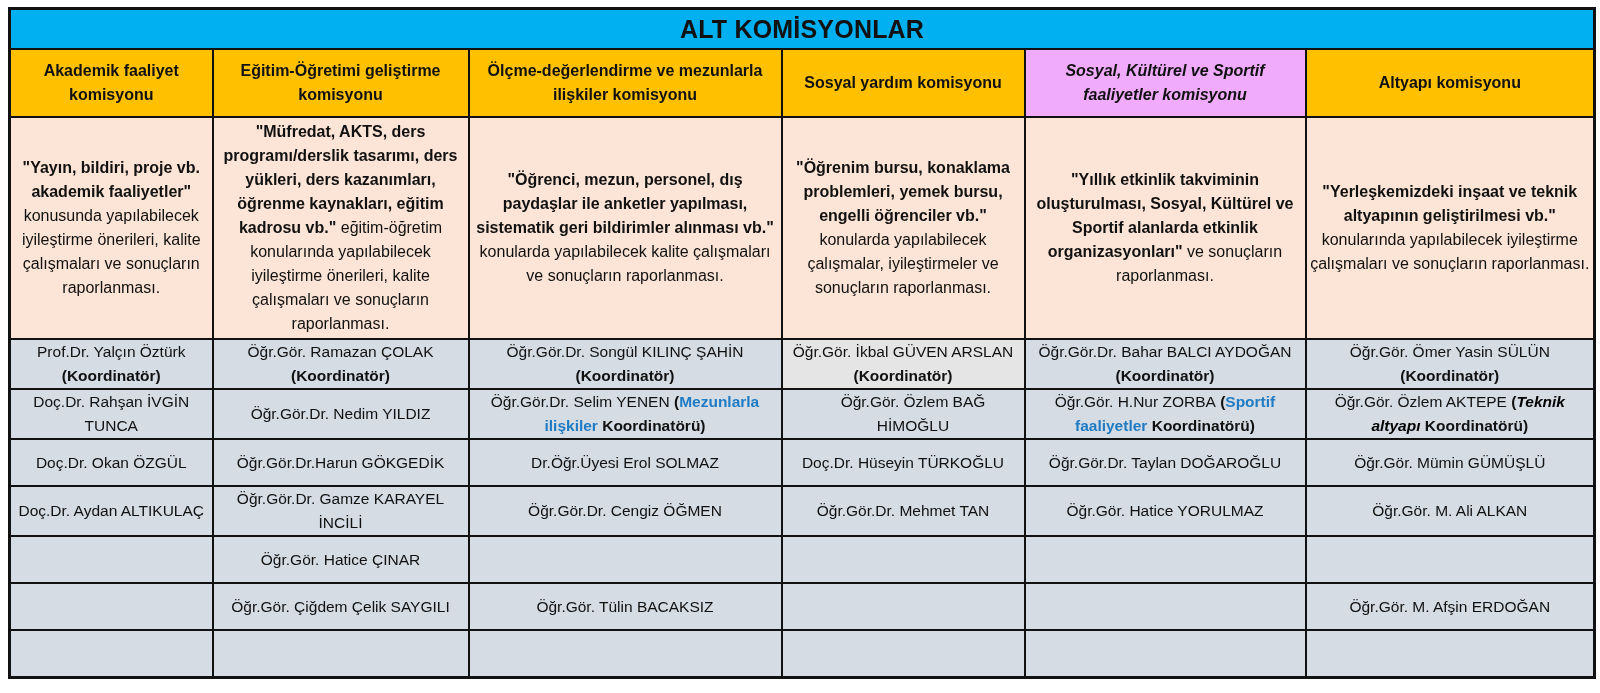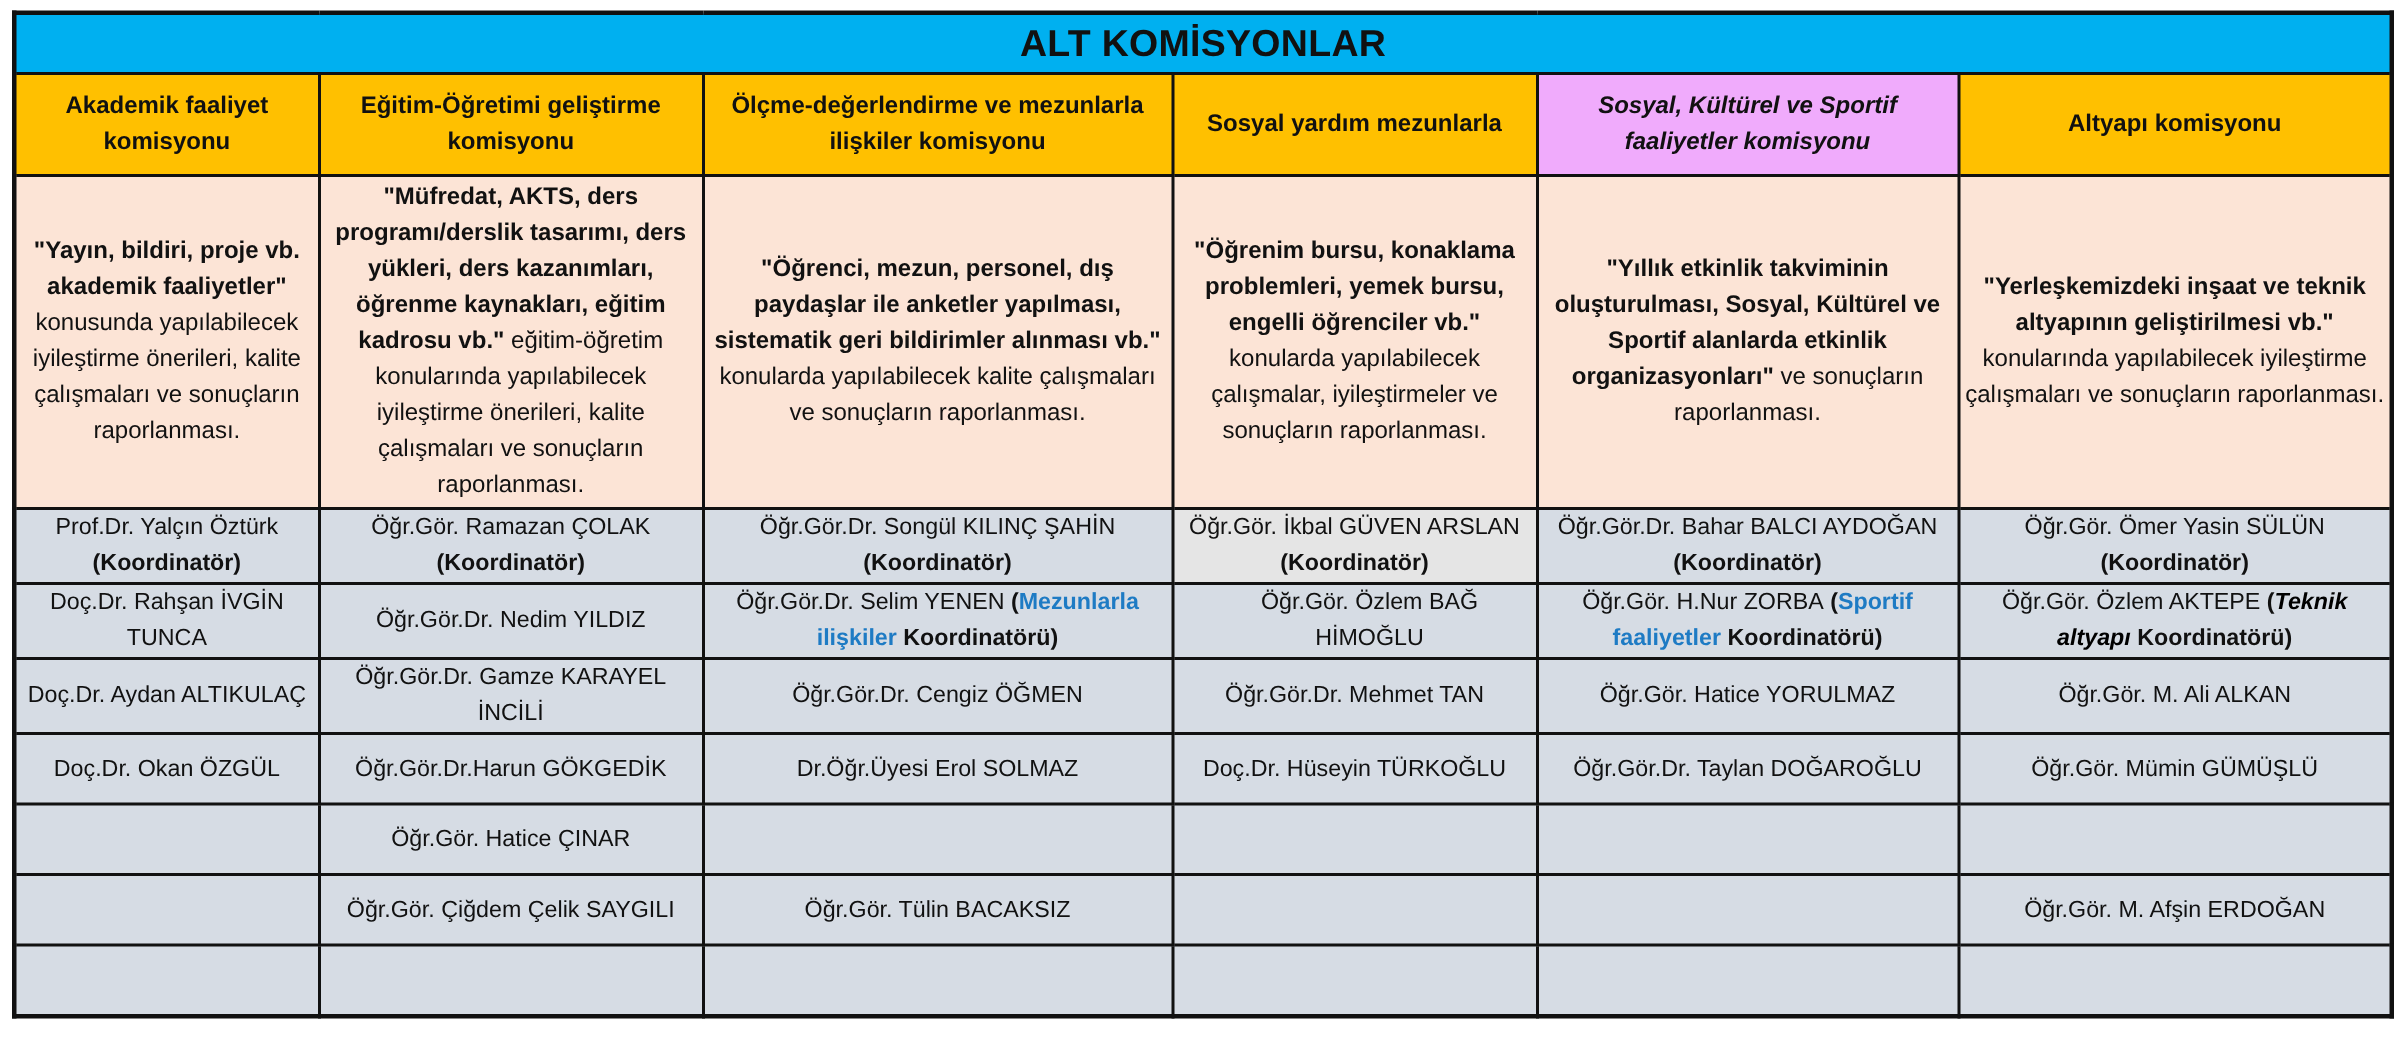--- a/index.html
+++ b/index.html
@@ -41,21 +41,21 @@
 
   <tbody>
       <tr class="title-row">
     <th colspan="6" style="background: rgb(0, 176, 240);">ALT KOMİSYONLAR</th>
   </tr>
 
   <tr class="head-row">
     <th style="background: rgb(255, 192, 0);">Akademik faaliyet komisyonu</th>
     <th style="background: rgb(255, 192, 0);">Eğitim-Öğretimi geliştirme komisyonu</th>
     <th style="background: rgb(255, 192, 0);">Ölçme-değerlendirme ve mezunlarla ilişkiler komisyonu</th>
-    <th style="background: rgb(255, 192, 0);">Sosyal yardım mezunlarla</th>
+    <th style="background: rgb(255, 192, 0);">Sosyal yardım komisyonu</th>
     <th style="background: #f0abfc; font-style: italic;">Sosyal, Kültürel ve Sportif faaliyetler komisyonu</th>
     <th style="background: rgb(255, 192, 0);">Altyapı komisyonu</th>
   </tr>
 
   <tr class="desc-row">
     <td style="background: rgb(252, 228, 214);"><b>"Yayın, bildiri, proje vb. akademik faaliyetler"</b><span> konusunda yapılabilecek iyileştirme önerileri, kalite çalışmaları ve sonuçların raporlanması.</span></td>
     <td style="background: rgb(252, 228, 214);"><b>"Müfredat, AKTS, ders programı/derslik tasarımı, ders yükleri, ders kazanımları, öğrenme kaynakları, eğitim kadrosu vb."</b><span> eğitim-öğretim konularında yapılabilecek iyileştirme önerileri, kalite çalışmaları ve sonuçların raporlanması.</span></td>
     <td style="background: rgb(252, 228, 214);"><b>"Öğrenci, mezun, personel, dış paydaşlar ile anketler yapılması, sistematik geri bildirimler alınması vb."</b><span> konularda yapılabilecek kalite çalışmaları ve sonuçların raporlanması.</span></td>
     <td style="background: rgb(252, 228, 214);"><b>"Öğrenim bursu, konaklama problemleri, yemek bursu, engelli öğrenciler vb."</b><span> konularda yapılabilecek çalışmalar, iyileştirmeler ve sonuçların raporlanması.</span></td>
     <td style="background: rgb(252, 228, 214);"><b>"Yıllık etkinlik takviminin oluşturulması,  Sosyal, Kültürel ve Sportif alanlarda etkinlik organizasyonları"</b><span> ve sonuçların raporlanması.</span></td>
@@ -74,35 +74,35 @@
   <tr class="member-row">
     <td style="background: rgb(214, 220, 228);"><span>Doç.Dr. Rahşan İVGİN TUNCA</span></td>
     <td style="background: rgb(214, 220, 228);"><span>Öğr.Gör.Dr. Nedim YILDIZ</span></td>
     <td style="background: rgb(214, 220, 228);"><span>Öğr.Gör.Dr. Selim YENEN</span><b> (</b><span class="accent" style="color: rgb(30, 123, 196);">Mezunlarla ilişkiler</span><b> Koordinatörü)</b></td>
     <td style="background: rgb(214, 220, 228); padding-left: 23px;"><span>Öğr.Gör. Özlem BAĞ HİMOĞLU</span></td>
     <td style="background: rgb(214, 220, 228);"><span>Öğr.Gör. H.Nur ZORBA</span><b> (</b><span class="accent" style="color: rgb(30, 123, 196);">Sportif faaliyetler</span><b> Koordinatörü)</b></td>
     <td style="background: rgb(214, 220, 228);"><span>Öğr.Gör. Özlem AKTEPE</span><b> (</b><span class="accent" style="color: #000000; font-style: italic;">Teknik altyapı</span><b> Koordinatörü)</b></td>
   </tr>
 
   <tr class="member-row">
+    <td style="background: rgb(214, 220, 228);">Doç.Dr. Okan ÖZGÜL</td>
+    <td style="background: rgb(214, 220, 228);">Öğr.Gör.Dr.Harun GÖKGEDİK</td>
+    <td style="background: rgb(214, 220, 228);">Dr.Öğr.Üyesi Erol SOLMAZ</td>
+    <td style="background: rgb(214, 220, 228);">Doç.Dr. Hüseyin TÜRKOĞLU</td>
+    <td style="background: rgb(214, 220, 228);">Öğr.Gör.Dr. Taylan DOĞAROĞLU</td>
+    <td style="background: rgb(214, 220, 228);">Öğr.Gör. Mümin GÜMÜŞLÜ</td>
+  </tr>
+
+  <tr class="member-row">
     <td style="background: rgb(214, 220, 228);">Doç.Dr. Aydan ALTIKULAÇ</td>
     <td style="background: rgb(214, 220, 228);">Öğr.Gör.Dr. Gamze KARAYEL İNCİLİ</td>
     <td style="background: rgb(214, 220, 228);">Öğr.Gör.Dr. Cengiz ÖĞMEN</td>
     <td style="background: rgb(214, 220, 228);">Öğr.Gör.Dr. Mehmet TAN</td>
     <td style="background: rgb(214, 220, 228);">Öğr.Gör. Hatice YORULMAZ</td>
     <td style="background: rgb(214, 220, 228);">Öğr.Gör. M. Ali ALKAN</td>
-  </tr>
-
-  <tr class="member-row">
-    <td style="background: rgb(214, 220, 228);">Doç.Dr. Okan ÖZGÜL</td>
-    <td style="background: rgb(214, 220, 228);">Öğr.Gör.Dr.Harun GÖKGEDİK</td>
-    <td style="background: rgb(214, 220, 228);">Dr.Öğr.Üyesi Erol SOLMAZ</td>
-    <td style="background: rgb(214, 220, 228);">Doç.Dr. Hüseyin TÜRKOĞLU</td>
-    <td style="background: rgb(214, 220, 228);">Öğr.Gör.Dr. Taylan DOĞAROĞLU</td>
-    <td style="background: rgb(214, 220, 228);">Öğr.Gör. Mümin GÜMÜŞLÜ</td>
   </tr>
 
   <tr class="member-row">
     <td style="background: rgb(214, 220, 228);"></td>
     <td style="background: rgb(214, 220, 228);">Öğr.Gör. Hatice ÇINAR</td>
     <td style="background: rgb(214, 220, 228);"></td>
     <td style="background: rgb(214, 220, 228);"></td>
     <td style="background: rgb(214, 220, 228);"></td>
     <td style="background: rgb(214, 220, 228);"></td>
   </tr>

